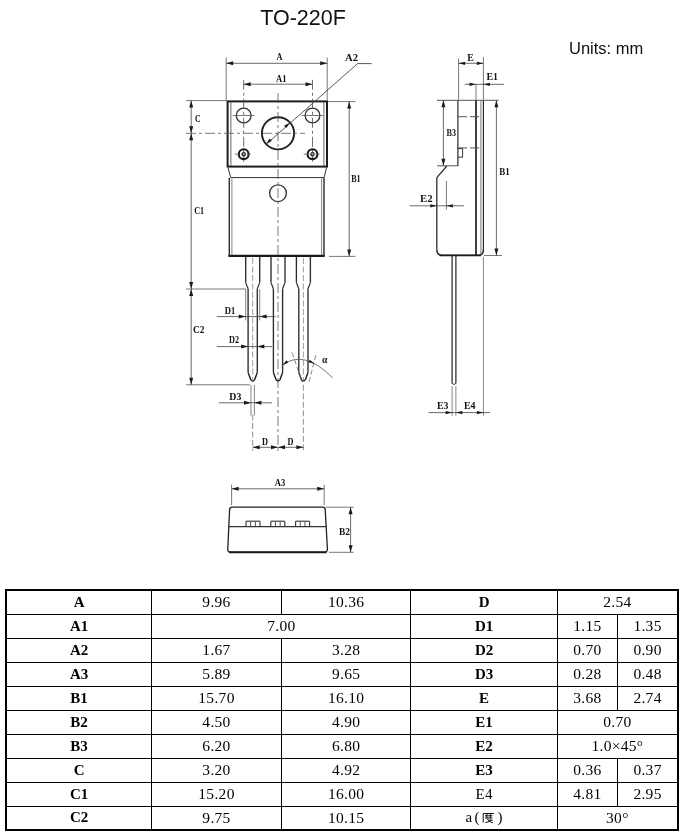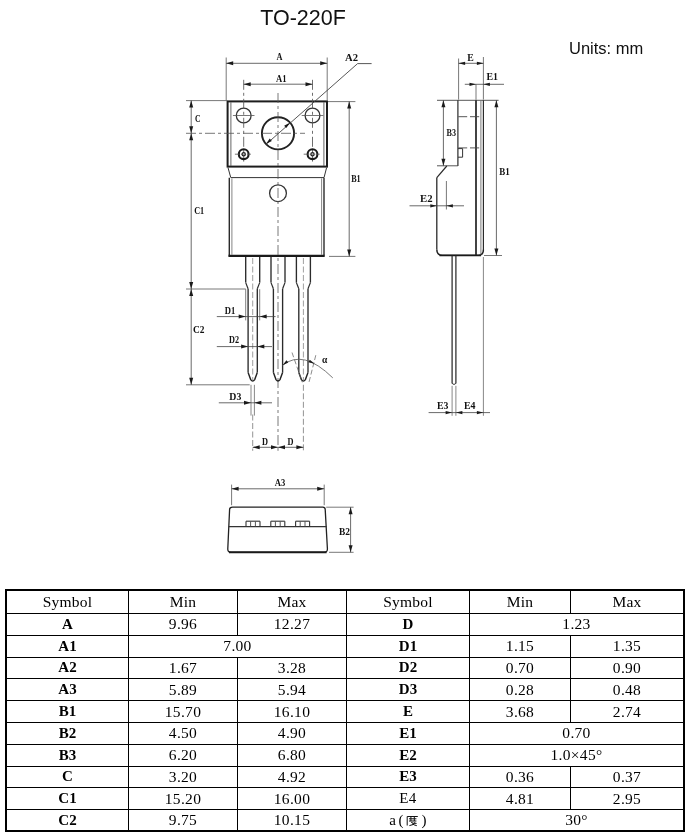--- a/index.html
+++ b/index.html
@@ -214,54 +214,46 @@
 <polygon points="443.40,165.80 441.40,158.80 445.40,158.80" fill="#1a1a1a"></polygon>
 <text x="446.6" y="136.2" font-family="Liberation Serif" font-size="10" font-weight="bold" textLength="9.5" lengthAdjust="spacingAndGlyphs" text-anchor="start" fill="#111">B3</text>
 <line x1="484.0" y1="255.5" x2="502.0" y2="255.5" stroke="#555" stroke-width="0.8"></line>
 <line x1="496.4" y1="100.3" x2="496.4" y2="255.5" stroke="#444" stroke-width="0.8"></line>
 <polygon points="496.40,100.30 498.40,107.30 494.40,107.30" fill="#1a1a1a"></polygon>
 <polygon points="496.40,255.50 494.40,248.50 498.40,248.50" fill="#1a1a1a"></polygon>
 <text x="499.2" y="175.4" font-family="Liberation Serif" font-size="10" font-weight="bold" textLength="10.5" lengthAdjust="spacingAndGlyphs" text-anchor="start" fill="#111">B1</text>
     </svg>
 <table>
       <tbody>
-        <tr class="hd">
-          <td class="c0">Symbol</td>
-          <td class="c1">Min</td>
-          <td class="c2">Max</td>
-          <td class="c3">Symbol</td>
-          <td class="c4">Min</td>
-          <td class="c5">Max</td>
-        </tr>
 <tr>
           <td class="c0 sy">A</td>
           <td class="c1">9.96</td>
-          <td class="c2">12.27</td>
+          <td class="c2">10.36</td>
           <td class="c3 sy">D</td>
-          <td class="c4" colspan="2">1.23</td>
+          <td class="c4" colspan="2">2.54</td>
         </tr>
 <tr>
           <td class="c0 sy">A1</td>
           <td class="c1" colspan="2">7.00</td>
           <td class="c3 sy">D1</td>
           <td class="c4">1.15</td>
           <td class="c5">1.35</td>
         </tr>
 <tr>
           <td class="c0 sy">A2</td>
           <td class="c1">1.67</td>
           <td class="c2">3.28</td>
           <td class="c3 sy">D2</td>
           <td class="c4">0.70</td>
           <td class="c5">0.90</td>
         </tr>
 <tr>
           <td class="c0 sy">A3</td>
           <td class="c1">5.89</td>
-          <td class="c2">5.94</td>
+          <td class="c2">9.65</td>
           <td class="c3 sy">D3</td>
           <td class="c4">0.28</td>
           <td class="c5">0.48</td>
         </tr>
 <tr>
           <td class="c0 sy">B1</td>
           <td class="c1">15.70</td>
           <td class="c2">16.10</td>
           <td class="c3 sy">E</td>
           <td class="c4">3.68</td>

